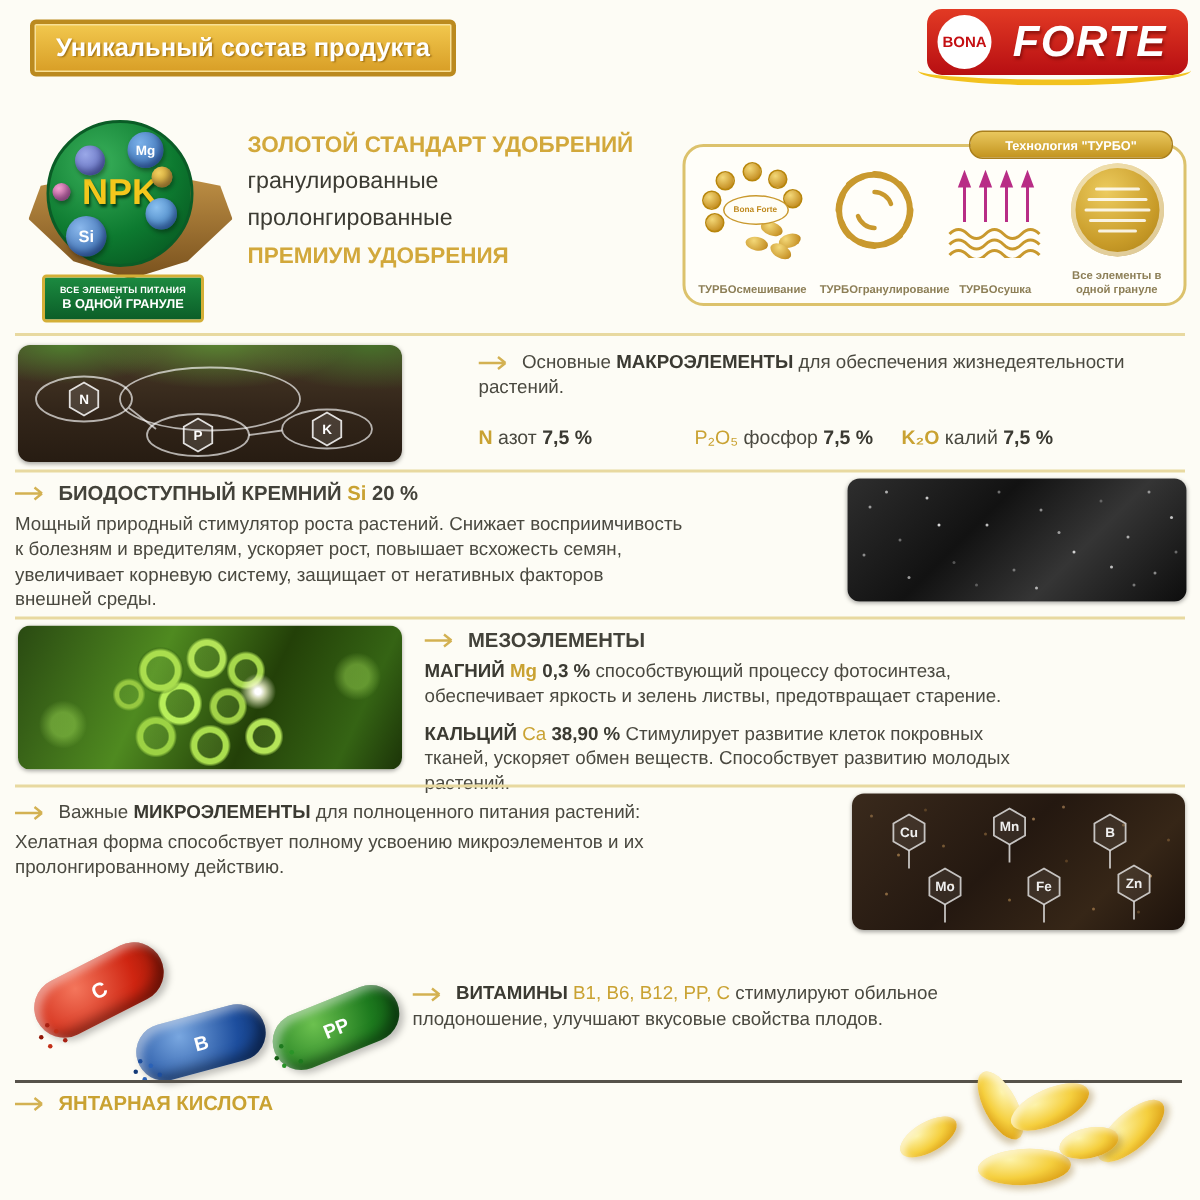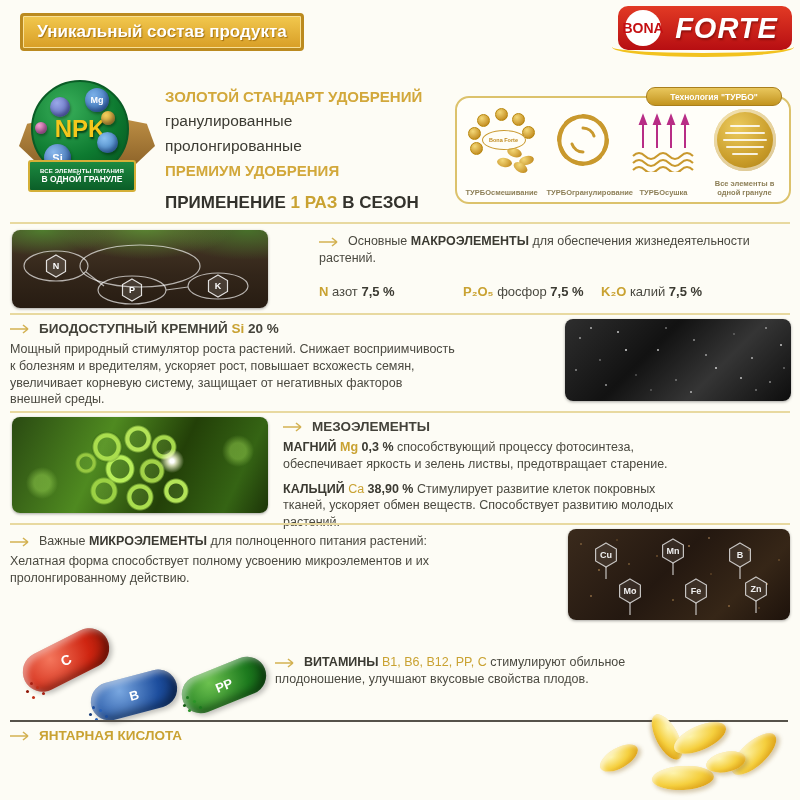--- a/index.html
+++ b/index.html
@@ -12,41 +12,41 @@
   .title-badge{left:20px;top:13px;width:278px;height:32px;
     background:linear-gradient(180deg,#f2c84e,#d89e26);
     border:3px solid #bb8a1f;border-radius:4px;box-shadow:inset 0 0 0 1px #f8e096;
     display:flex;align-items:center;justify-content:center;color:#fff;font-weight:bold;
     font-size:17px;text-shadow:1px 1px 1px rgba(130,85,0,.65);}
   .logo{left:618px;top:6px;width:174px;height:44px;background:linear-gradient(180deg,#e23a24,#b70e12);
     border-radius:10px;display:flex;align-items:center;padding-left:7px;box-sizing:border-box;}
   .logo::after{content:"";position:absolute;left:-6px;right:-2px;bottom:-7px;height:16px;
     border-bottom:4px solid #f2c21f;border-radius:50%;}
   .logo-circle{width:36px;height:36px;border-radius:50%;background:#fff;display:flex;align-items:center;
-    justify-content:center;color:#c40f12;font-weight:bold;font-size:14px;flex:0 0 auto;}
+    justify-content:center;color:#c40f12;font-weight:bold;font-size:10px;flex:0 0 auto;}
   .logo-forte{flex:1;text-align:center;color:#fff;font-weight:bold;font-style:italic;
     font-size:29px;letter-spacing:1px;text-shadow:1px 2px 2px rgba(90,0,0,.5);}
   
   .emblem{left:15px;top:78px;width:145px;height:124px;}
   .shield{position:absolute;left:4px;top:34px;width:136px;height:74px;
     background:linear-gradient(180deg,#c39448,#79511d);
     clip-path:polygon(50% 0%,94% 16%,100% 46%,78% 84%,50% 100%,22% 84%,0% 46%,6% 16%);}
   .globe{position:absolute;left:16px;top:2px;width:94px;height:94px;border-radius:50%;
     background:radial-gradient(circle at 35% 28%,#39b05a,#0d7a30 55%,#06511e 95%);
     border:2px solid #0a5c26;display:flex;align-items:center;justify-content:center;}
   .npk{font-size:24px;font-weight:bold;color:#f4c71c;text-shadow:1px 2px 2px #053f16;}
   .sphere{position:absolute;border-radius:50%;display:flex;align-items:center;justify-content:center;
     color:#fff;font-weight:bold;box-shadow:inset -2px -3px 4px rgba(0,0,40,.35),1px 2px 3px rgba(0,0,0,.35);}
   .sp-violet{left:35px;top:19px;width:20px;height:20px;background:radial-gradient(circle at 35% 30%,#9aa8e8,#4f5ab0);}
   .sp-mg{left:70px;top:10px;width:24px;height:24px;font-size:9px;background:radial-gradient(circle at 35% 30%,#7ab0e8,#2a5fa8);}
   .sp-gold{left:86px;top:33px;width:14px;height:14px;background:radial-gradient(circle at 35% 30%,#f0cf60,#c08a18);}
   .sp-pink{left:20px;top:44px;width:12px;height:12px;background:radial-gradient(circle at 35% 30%,#f0a0d0,#b44a8e);}
   .sp-blue{left:82px;top:54px;width:21px;height:21px;background:radial-gradient(circle at 35% 30%,#8ac0f0,#2a6ab0);}
   .sp-si{left:29px;top:66px;width:27px;height:27px;font-size:11px;background:radial-gradient(circle at 35% 30%,#8ab8ec,#2458a0);}
-  .em-banner{position:absolute;left:13px;top:82px;width:104px;height:28px;
+  .em-banner{position:absolute;left:13px;top:105px;width:104px;height:28px;
     background:linear-gradient(180deg,#1c8a40,#0b5e28);border:2px solid #d4af37;border-radius:3px;
     display:flex;flex-direction:column;align-items:center;justify-content:center;color:#fff;text-align:center;}
   .em-banner .l1{font-size:6px;font-weight:bold;letter-spacing:.2px;}
   .em-banner .l2{font-size:8.5px;font-weight:bold;}
   
   .hero{left:165px;top:88px;width:300px;}
   .hero-gold{font-size:15px;font-weight:bold;color:#d2a83b;margin:0 0 7px;}
   .hero-line{font-size:15.5px;color:#3c3b33;margin:0 0 7px;}
   .hero-usage{font-size:17px;font-weight:bold;color:#33322c;margin-top:14px;}
   
@@ -145,23 +145,20 @@
       <span class="l1">ВСЕ ЭЛЕМЕНТЫ ПИТАНИЯ</span>
       <span class="l2">В ОДНОЙ ГРАНУЛЕ</span>
     </div>
   </div>
 
   <div class="abs hero">
     <div class="hero-gold">ЗОЛОТОЙ СТАНДАРТ УДОБРЕНИЙ</div>
     <div class="hero-line">гранулированные</div>
     <div class="hero-line">пролонгированные</div>
     <div class="hero-gold">ПРЕМИУМ УДОБРЕНИЯ</div>
-    <div class="hero-usage">
-      <span>ПРИМЕНЕНИЕ </span><span class="gold">1 РАЗ</span><span> В СЕЗОН</span>
-    </div>
   </div>
 
   <div class="abs tech-tab">
     <span>Технология "ТУРБО"</span>
   </div>
   <div class="abs tech-box">
     <div class="tech-col">
       <div class="tech-icon">
         <span class="granule" style="left:28px;top:0;"></span>
         <span class="granule" style="left:45px;top:5px;"></span>
@@ -277,21 +274,21 @@
       <svg class="arr" width="24" height="10" viewBox="0 0 24 10">
           <path d="M0 5 H18 M18 5 L13 1 M18 5 L13 9" stroke="#d3b152" stroke-width="1.6" fill="none"></path>
         </svg><span>Основные </span><b>МАКРОЭЛЕМЕНТЫ</b><span> для обеспечения жизнедеятельности</span>
     </div>
     <div>растений.</div>
     <div style="display:flex;margin-top:16px;font-size:13px;">
       <div style="width:112px;">
         <span class="gold" style="font-weight:bold;">N</span><span> азот </span><b>7,5 %</b>
       </div>
       <div style="width:170px;">
-        <span class="gold" style="font-weight:bold;padding-left:32px;">P₂O₅</span><span> фосфор </span><b>7,5 %</b>
+        <span class="gold" style="font-weight:normal;padding-left:32px;">P₂O₅</span><span> фосфор </span><b>7,5 %</b>
       </div>
       <div>
         <span class="gold" style="font-weight:bold;">K₂O</span><span> калий </span><b>7,5 %</b>
       </div>
     </div>
   </div>
 
   <div class="abs divider" style="top:313px;"></div>
 
   <div class="abs" style="left:10px;top:321px;width:460px;">

